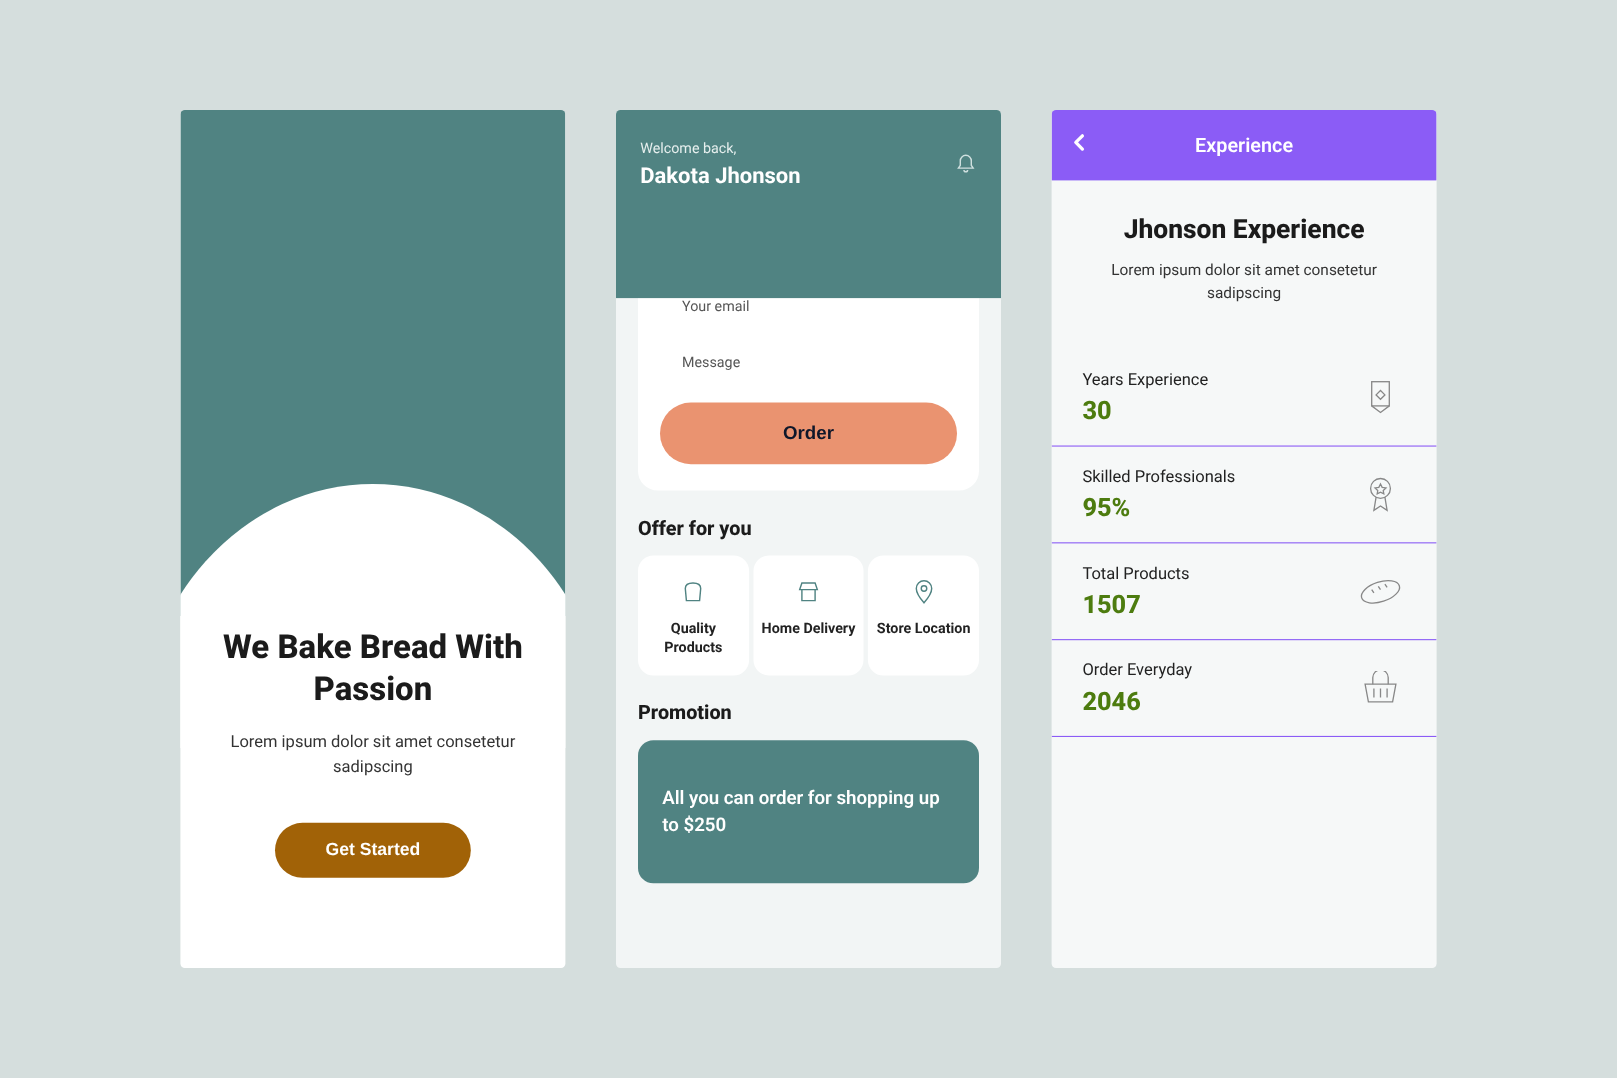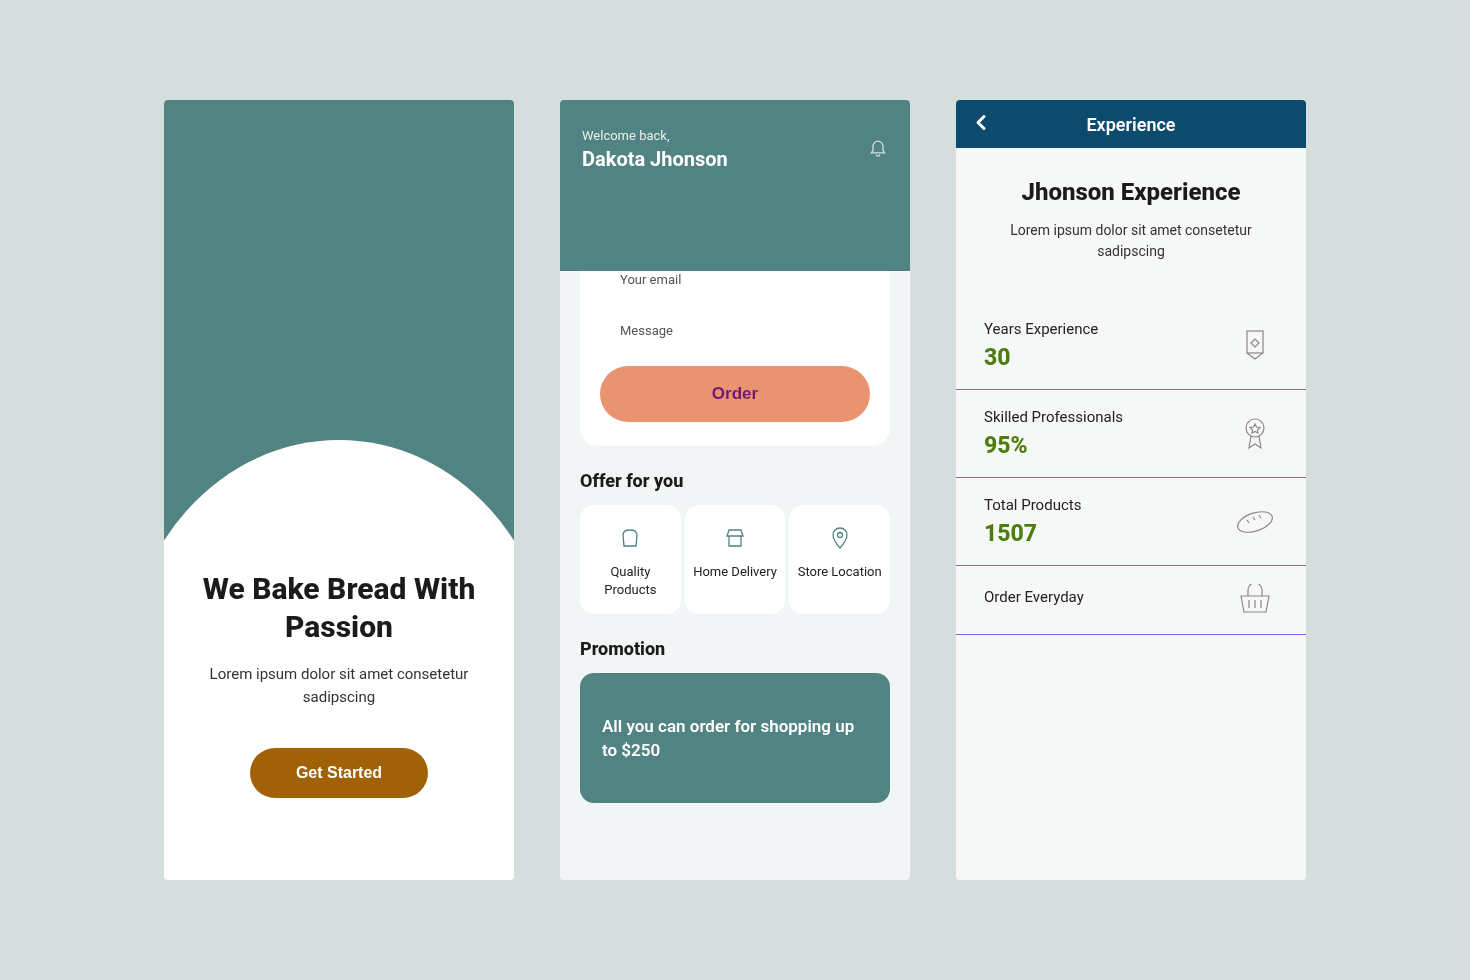--- a/index.html
+++ b/index.html
@@ -89,37 +89,38 @@
     padding: 22px 20px 24px 20px;
   }
   .s2-card-title { font-size: 18px; font-weight: 800; color: #1b1b1b; margin-bottom: 20px; }
   .s2-field {
     font-size: 13px;
     color: #555;
     padding: 8px 20px 28px 20px;
   }
   .s2-order-btn {
     background: #ea9370;
-    color: #701a75;
+    color: #0f172a;
     border: none;
     border-radius: 999px;
     width: 100%;
     padding: 18px 0;
     font-size: 17px;
     font-weight: 700;
     cursor: pointer;
   }
   .s2-section-title {
     font-size: 18px; font-weight: 800; color: #1b1b1b;
     margin: 24px 20px 14px 20px;
   }
   .s2-offers {
     display: flex;
     gap: 4px;
     padding: 0 20px;
+    font-weight: bold;
   }
   .offer {
     flex: 1;
     background: #fff;
     border-radius: 14px;
     padding: 18px 6px 16px 6px;
     text-align: center;
   }
   .offer .ico { height: 30px; display:flex; align-items:center; justify-content:center; margin-bottom:10px; color:#508382; }
   .offer .lbl { font-size: 13px; color:#222; line-height:1.35; }
@@ -130,23 +131,23 @@
     padding: 42px 22px 40px 22px;
     color: #fff;
     font-size: 17px;
     font-weight: 600;
     line-height: 1.4;
   }
 
   
   .s3 { background: #f6f8f8; }
   .s3-header {
-    background: #0c4a6e;
+    background: #8b5cf6;
     color: #fff;
-    height: 48px;
+    height: 64px;
     display: flex;
     align-items: center;
     justify-content: center;
     position: relative;
     font-size: 18px;
     font-weight: 600;
   }
   .s3-back {
     position: absolute; left: 18px; top: 50%; transform: translateY(-50%);
     color: #fff;
@@ -285,20 +286,21 @@
       <svg width="44" height="28" viewBox="0 0 44 28" fill="none" stroke="currentColor" stroke-width="1.2">
         <ellipse cx="22" cy="14" rx="18" ry="9" transform="rotate(-18 22 14)"></ellipse>
         <path d="M14 12 L16 15 M20 9 L22 12 M26 7 L28 10"></path>
       </svg>
     </div>
   </div>
 
   <div class="stat">
     <div class="stat-text">
       <div class="stat-label">Order Everyday</div>
+      <div class="stat-value">2046</div>
     </div>
     <div class="stat-icon">
       <svg width="40" height="32" viewBox="0 0 40 32" fill="none" stroke="currentColor" stroke-width="1.2">
         <path d="M6 12 L34 12 L31 28 L9 28 Z"></path>
           <path d="M13 12 L13 6 A7 7 0 0 1 27 6 L27 12"></path>
         <path d="M14 16 L14 24 M20 16 L20 24 M26 16 L26 24"></path>
       </svg>
     </div>
   </div>
 </div>

